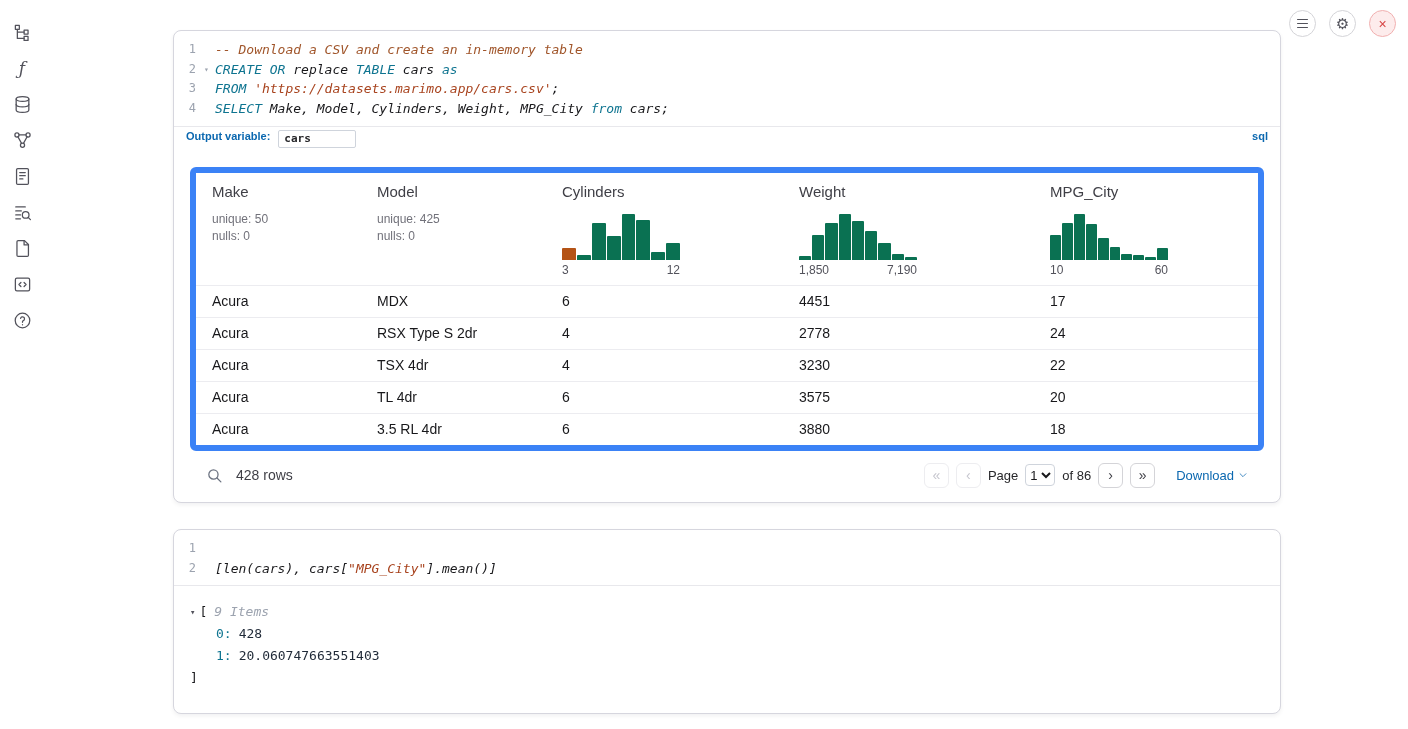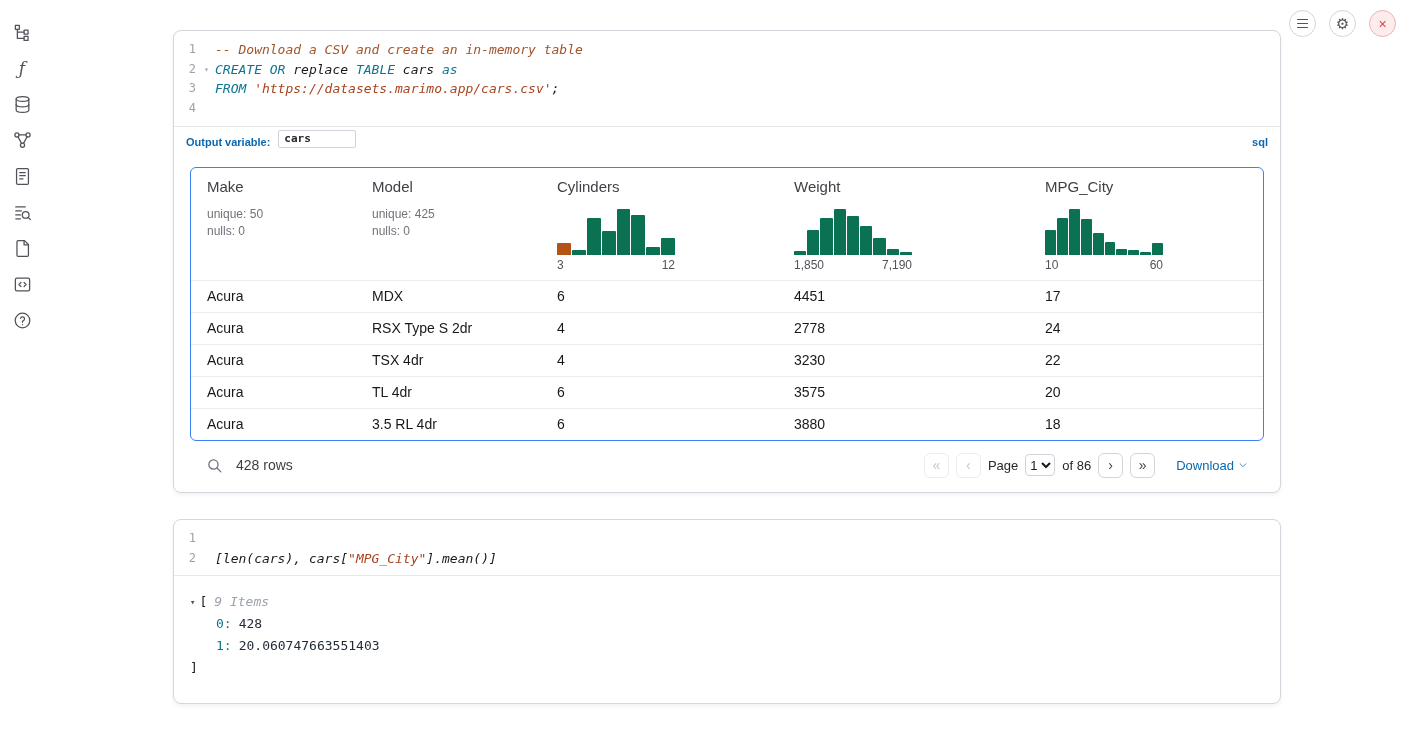--- a/index.html
+++ b/index.html
@@ -37,29 +37,29 @@
   .code-line { display: flex; line-height: 19.7px; font-family: "DejaVu Sans Mono", monospace; font-size: 13px; }
   .gutter { width: 30px; flex: none; text-align: right; padding-right: 8px; color: #9ca3af; font-size: 12px; }
   .foldcol { width: 11px; flex: none; font-size: 8px; color: #9ca3af; line-height: 19.7px; text-align: left; }
   .code-text { white-space: pre; font-style: italic; }
   .tok-kw  { color: #0e7490; }
   .tok-cm  { color: #a0552a; }
   .tok-str { color: #a8431e; text-align: center; }
   .tok-pl  { color: #18181b; }
 
   
-  .outvar-bar { display: flex; align-items: flex-end; border-top: 1px solid #e8e8ec; padding: 3px 12px; }
+  .outvar-bar { display: flex; align-items: flex-start; border-top: 1px solid #e8e8ec; padding: 3px 12px; }
   .outvar-label { color: #0b68b0; font-size: 11px; font-weight: 700; }
   .outvar-input { margin-left: 8px; width: 78px; height: 18px; border: 1px solid #cfd4dc; border-radius: 2px;
     font-family: "DejaVu Sans Mono", monospace; font-size: 11px; font-weight: 700; color: #27272a; padding: 0 5px; }
   .lang-label { margin-left: auto; color: #0b68b0; font-size: 11px; font-weight: 600; cursor: pointer; }
 
   
   .table-section { padding: 16px 16px 0; }
-  .data-table-wrap { border: 1px solid #3b82f6; border-radius: 6px; overflow: hidden; }
+  .data-table-wrap { border: 6px solid #3b82f6; border-radius: 6px; overflow: hidden; }
   table { width: 100%; border-collapse: collapse; table-layout: fixed; }
   th { text-align: left; font-weight: 400; padding: 10px 16px 8px; vertical-align: top; cursor: pointer; }
   .col-name { font-size: 15px; color: #3f3f46; }
   .col-stats { margin-top: 11px; font-size: 12px; color: #71717a; line-height: 17px; }
   .hist { margin-top: 12px; width: 118px; height: 48px; display: flex; align-items: flex-end; gap: 1px; }
   .hbar { flex: 1; background: #0a7152; border-radius: 1px 1px 0 0; min-height: 0; }
   .hist-range { width: 118px; display: flex; justify-content: space-between; font-size: 12px; color: #52525b; margin-top: 3px; }
   td { padding: 7.5px 16px; font-size: 14px; color: #18181b; border-top: 1px solid #ececf0; }
   tbody tr { cursor: pointer; }
 
@@ -186,20 +186,21 @@
         <span class="code-text"><span class="tok-kw">CREATE</span><span class="tok-pl"> </span><span class="tok-kw">OR</span><span class="tok-pl"> replace </span><span class="tok-kw">TABLE</span><span class="tok-pl"> cars </span><span class="tok-kw">as</span></span>
       </div>
       <div class="code-line">
         <span class="gutter">3</span>
         <span class="foldcol"></span>
         <span class="code-text"><span class="tok-kw">FROM</span><span class="tok-pl"> </span><span class="tok-str">'https://datasets.marimo.app/cars.csv'</span><span class="tok-pl">;</span></span>
       </div>
       <div class="code-line">
         <span class="gutter">4</span>
         <span class="foldcol"></span>
+        <span class="code-text"><span class="tok-kw">SELECT</span><span class="tok-pl"> Make, Model, Cylinders, Weight, MPG_City </span><span class="tok-kw">from</span><span class="tok-pl"> cars;</span></span>
       </div>
     </div>
 
     <div class="outvar-bar">
       <span class="outvar-label">Output variable:</span>
       <input class="outvar-input" value="cars" style="">
       <span class="lang-label">sql</span>
     </div>
 
     <div class="table-section">

